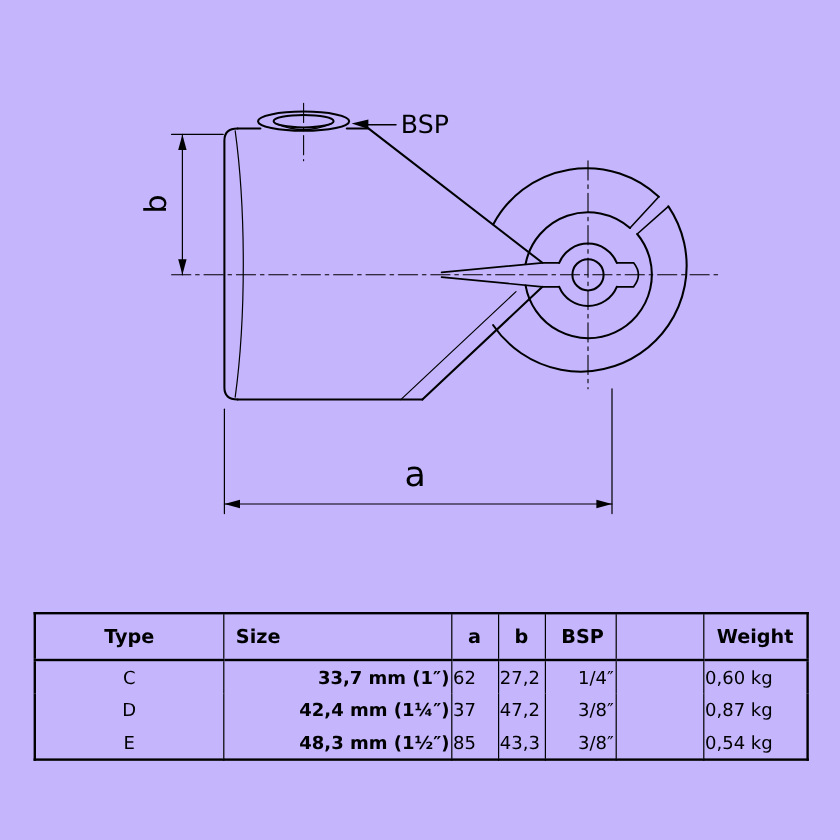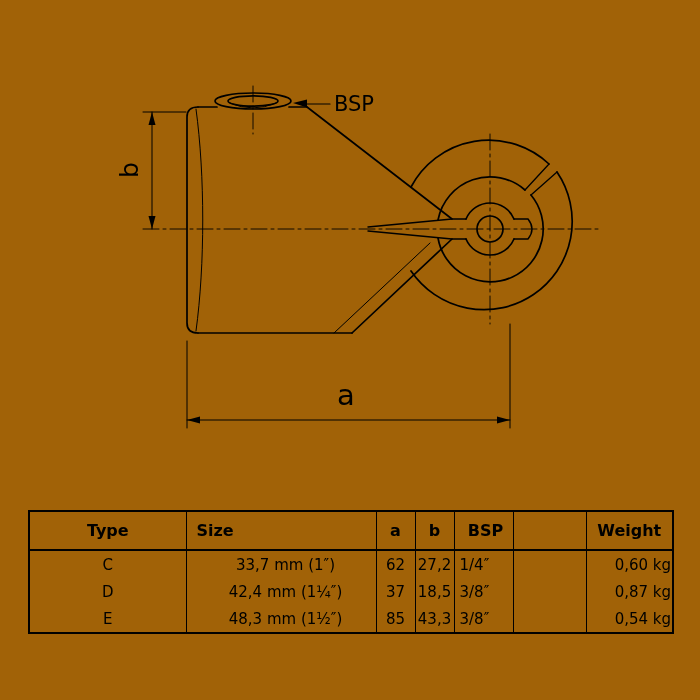--- a/index.html
+++ b/index.html
@@ -1,28 +1,28 @@
 <!DOCTYPE html>
 <html><head>
 <meta charset="utf-8">
 <style>
   html,body{margin:0;padding:0;background:#fff;}
   body{width:700px;height:700px;font-family:"DejaVu Sans","Liberation Sans",sans-serif;color:#000;}
-  .page{position:relative;width:700px;height:700px;background:#a16207;overflow:hidden;}
+  .page{position:relative;width:700px;height:700px;background:#c4b5fd;overflow:hidden;}
   .drawing{position:absolute;left:0;top:0;}
   svg text{font-family:"DejaVu Sans","Liberation Sans",sans-serif;fill:#000;}
   table.spec{position:absolute;left:28px;top:510px;width:644px;border-collapse:collapse;table-layout:fixed;border:2px solid #000;}
   table.spec th, table.spec td{border-left:1.5px solid #000;border-right:1.5px solid #000;white-space:nowrap;overflow:hidden;vertical-align:middle;}
   table.spec thead th{border-bottom:2px solid #000;height:35px;font-size:16px;font-weight:bold;text-align:center;}
   table.spec tbody td{height:25px;font-size:15px;}
   .col-type{text-align:center;}
-  .col-size{text-align:center;padding-left:10px;}
-  .col-a,.col-b{text-align:center;}
-  .col-bsp{text-align:left;padding-left:5px;}
-  .col-weight{text-align:right;}
+  .col-size{text-align:right;padding-left:10px;font-weight:bold;}
+  .col-a,.col-b{text-align:left;}
+  .col-bsp{text-align:right;padding-left:5px;}
+  .col-weight{text-align:left;}
 </style>
 </head>
 <body>
 
 <div class="page">
 
   <svg class="drawing" width="700" height="505" viewBox="0 0 700 505">
     <g stroke="#000" fill="none" stroke-linecap="round">
 
       <g stroke-width="0.9" stroke-dasharray="16 4 3 4">
@@ -119,21 +119,21 @@
         <td class="col-a">62</td>
         <td class="col-b">27,2</td>
         <td class="col-bsp">1/4″</td>
         <td class="col-empty"></td>
         <td class="col-weight">0,60 kg</td>
       </tr>
       <tr>
         <td class="col-type">D</td>
         <td class="col-size">42,4 mm (1¼″)</td>
         <td class="col-a">37</td>
-        <td class="col-b">18,5</td>
+        <td class="col-b">47,2</td>
         <td class="col-bsp">3/8″</td>
         <td class="col-empty"></td>
         <td class="col-weight">0,87 kg</td>
       </tr>
       <tr>
         <td class="col-type">E</td>
         <td class="col-size">48,3 mm (1½″)</td>
         <td class="col-a">85</td>
         <td class="col-b">43,3</td>
         <td class="col-bsp">3/8″</td>

